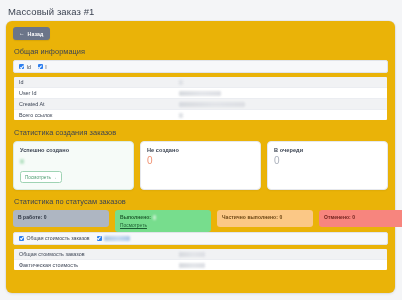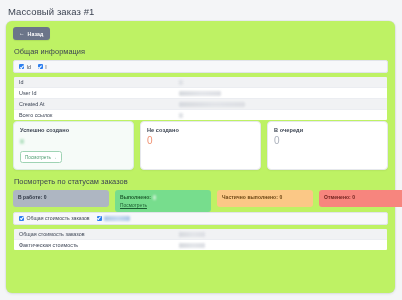--- a/index.html
+++ b/index.html
@@ -24,21 +24,21 @@
     position: relative;
   }
   .page-title {
     font-size: 9.5px;
     font-weight: 400;
     color: #3c4452;
     letter-spacing: .1px;
     margin: 2px 0 4px 2px;
   }
   .main-card {
-    background: #bef264;
+    background: #eab308;
     border-radius: 6px;
     box-shadow: 0 1px 3px rgba(22,28,45,.09), 0 0 0 .5px rgba(210,214,222,.55);
     padding: 6px 7px 8px 7px;
     box-sizing: border-box;
     width: 389px;
     min-height: 272px;
   }
   .back-button {
     display: inline-flex;
     align-items: center;
@@ -269,39 +269,40 @@
         <td class="value"><span class="redacted w-l"></span></td>
       </tr>
       <tr class="even">
         <td class="label">Всего ссылок</td>
         <td class="value"><span class="redacted w-xs"></span></td>
       </tr>
     </tbody>
       </table>
 
     
+    <div class="section-title">Статистика создания заказов</div>
 
     <div class="stat-row">
       <div class="stat-card success">
         <div class="stat-label">Успешно создано</div>
         <div class="stat-value"><span class="redacted green w-xs"></span></div>
         <button class="view-btn">Посмотреть →</button>
       </div>
       <div class="stat-card">
         <div class="stat-label">Не создано</div>
         <div class="stat-value orange">0</div>
       </div>
       <div class="stat-card">
         <div class="stat-label">В очереди</div>
         <div class="stat-value grey">0</div>
       </div>
     </div>
 
     
-    <div class="section-title">Посмотреть по статусам заказов</div>
+    <div class="section-title">Статистика по статусам заказов</div>
 
     <div class="status-row">
       <div class="status-badge work">
         <span>В работе:</span>
         <span>0</span>
       </div>
       <div class="status-badge done">
         <span>Выполнено:</span>
         <span class="badge-val"></span>
         <span class="status-link">Посмотреть</span>

